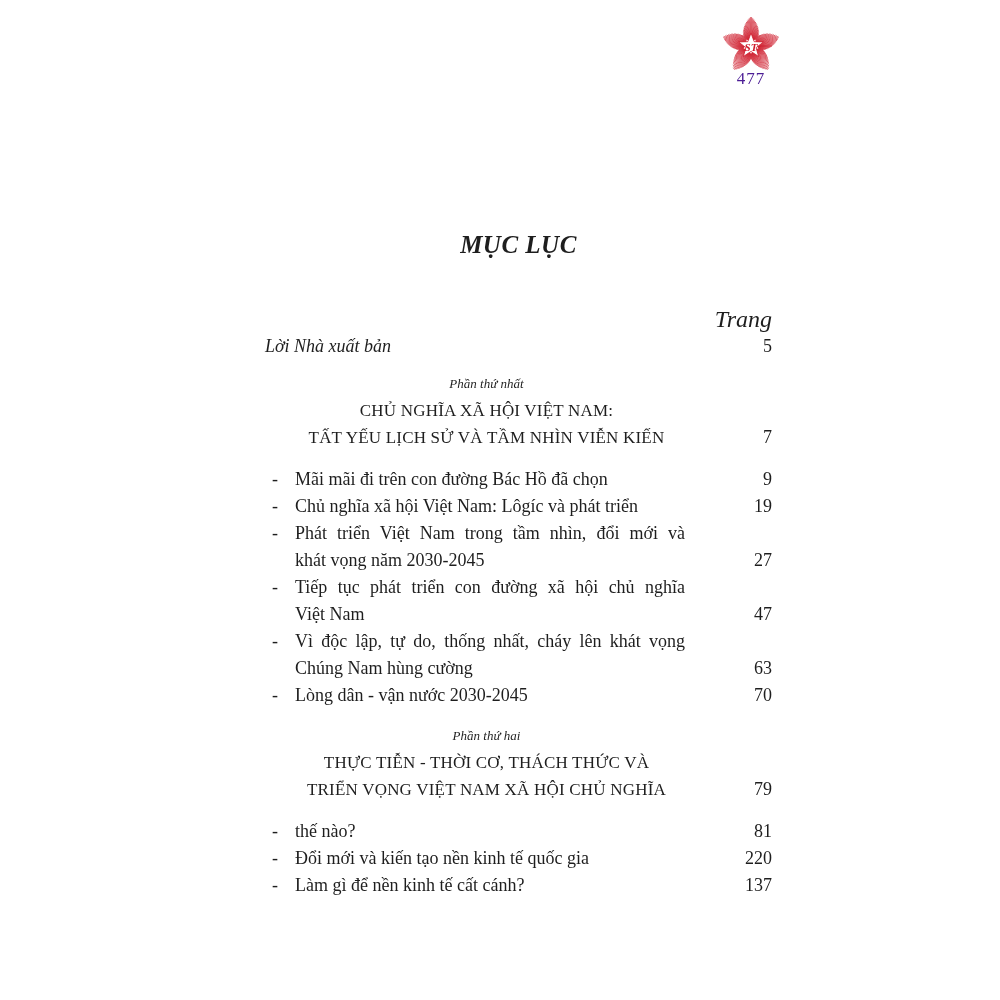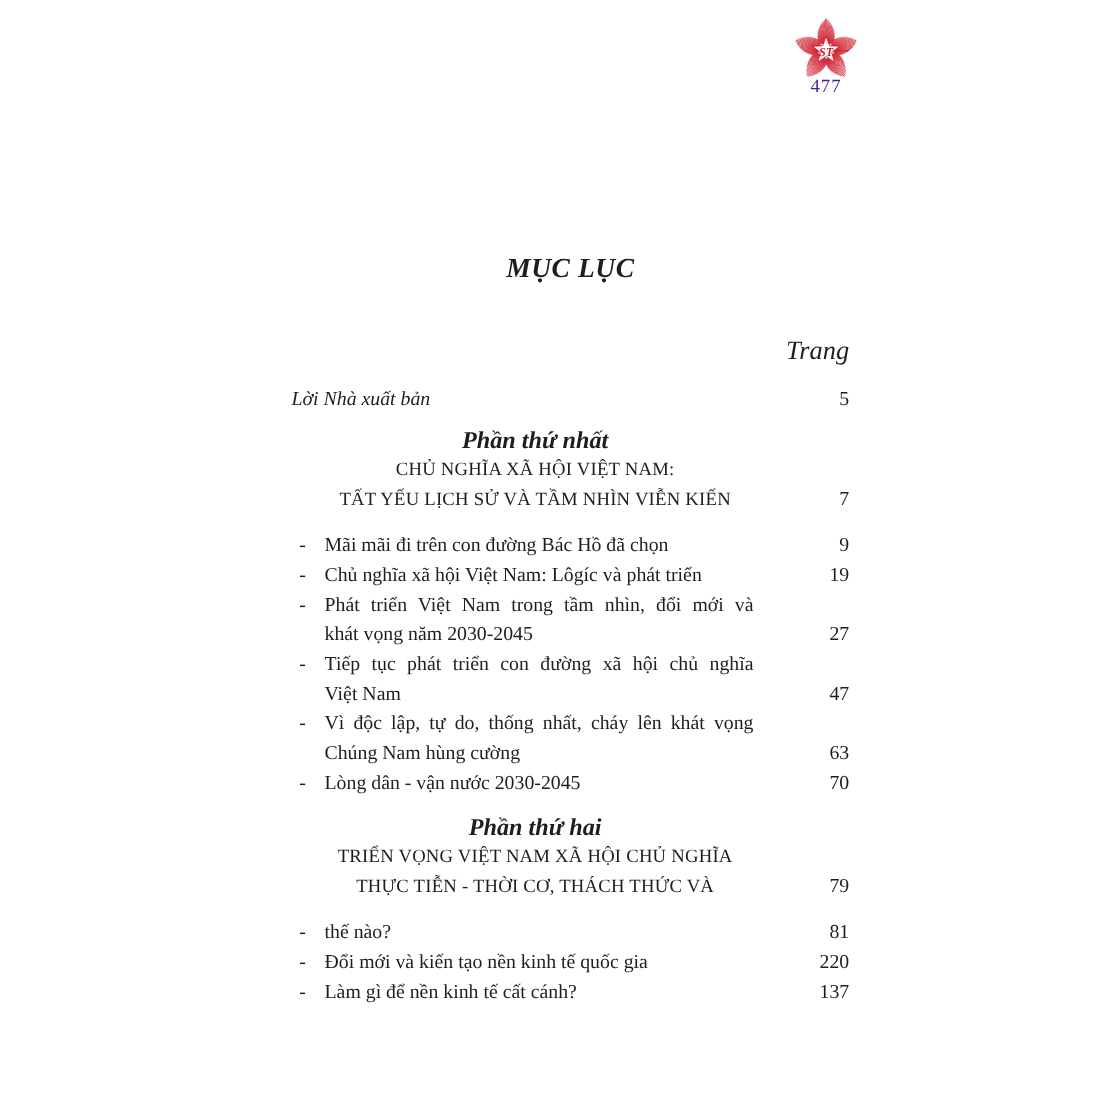--- a/index.html
+++ b/index.html
@@ -8,26 +8,26 @@
     font-family:"Liberation Serif","DejaVu Serif",serif;
     color:#1e1e1e;position:relative;overflow:hidden;
   }
   .logo-block{position:absolute;left:716px;top:14px;width:70px;text-align:center;}
   .logo-block svg{width:64px;height:64px;display:block;margin:0 auto;}
   .scan-page-number{font-size:17px;color:#4c1d95;margin-top:-9px;letter-spacing:1px;}
 
   .content{position:absolute;left:265px;top:230px;width:507px;}
   .toc-title{font-size:25px;font-weight:bold;text-align:center;margin:0;line-height:30px;letter-spacing:0.5px;font-style:italic;}
   .col-header{margin-top:48px;font-size:24px;font-style:italic;text-align:right;line-height:22px;}
-  .front-item{display:flex;justify-content:space-between;margin-top:20px;font-size:18px;line-height:24px;}
+  .front-item{display:flex;justify-content:space-between;margin-top:4px;font-size:18px;line-height:24px;}
   .fm-label{font-style:italic;}
 
   .heading{position:relative;margin-top:13px;}
   .toc-section + .toc-section .heading{margin-top:14px;}
-  .part-label{width:443px;font-size:22px;font-weight:bold;font-style:italic;text-align:center;line-height:26px;}
+  .part-label{width:443px;font-size:13px;font-weight:normal;font-style:italic;text-align:center;line-height:26px;}
   .part-titles{width:443px;text-align:center;}
   .cap-line{font-size:17px;font-weight:normal;line-height:27px;letter-spacing:0.2px;}
   .heading-page{position:absolute;right:0;bottom:0;font-size:18px;line-height:27px;}
 
   .items{margin-top:15px;}
   .toc-item{position:relative;padding-left:30px;font-size:18px;line-height:27px;}
   .bullet{position:absolute;left:7px;top:0;}
   .entry-lines{width:390px;}
   .line{white-space:nowrap;}
   .line.just{text-align:justify;text-align-last:justify;}
@@ -269,22 +269,22 @@
               </div>
     <span class="entry-page">70</span>
   </div>
 </div>
   </section>
 
   <section class="toc-section">
     <div class="heading">
       <div class="part-label">Phần thứ hai</div>
       <div class="part-titles">
+              <div class="cap-line">THỰC TIỄN - THỜI CƠ, THÁCH THỨC VÀ</div>
               <div class="cap-line">TRIỂN VỌNG VIỆT NAM XÃ HỘI CHỦ NGHĨA</div>
-              <div class="cap-line">THỰC TIỄN - THỜI CƠ, THÁCH THỨC VÀ</div>
             </div>
       <span class="heading-page">79</span>
     </div>
     <div class="items">
   <div class="toc-item">
     <span class="bullet">-</span>
     <div class="entry-lines">
                 <div class="line">thế nào?</div>
               </div>
     <span class="entry-page">81</span>

